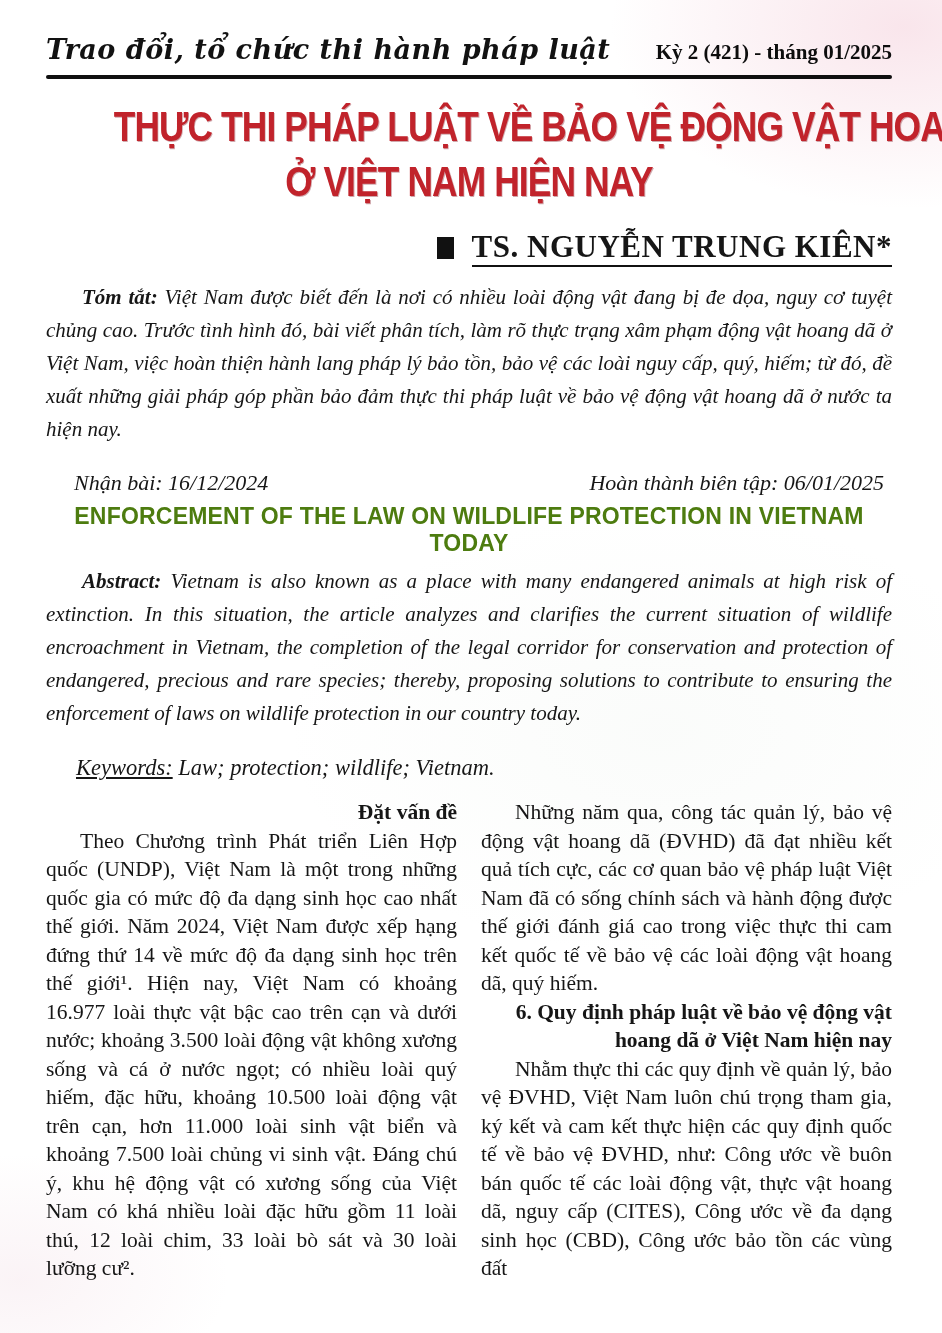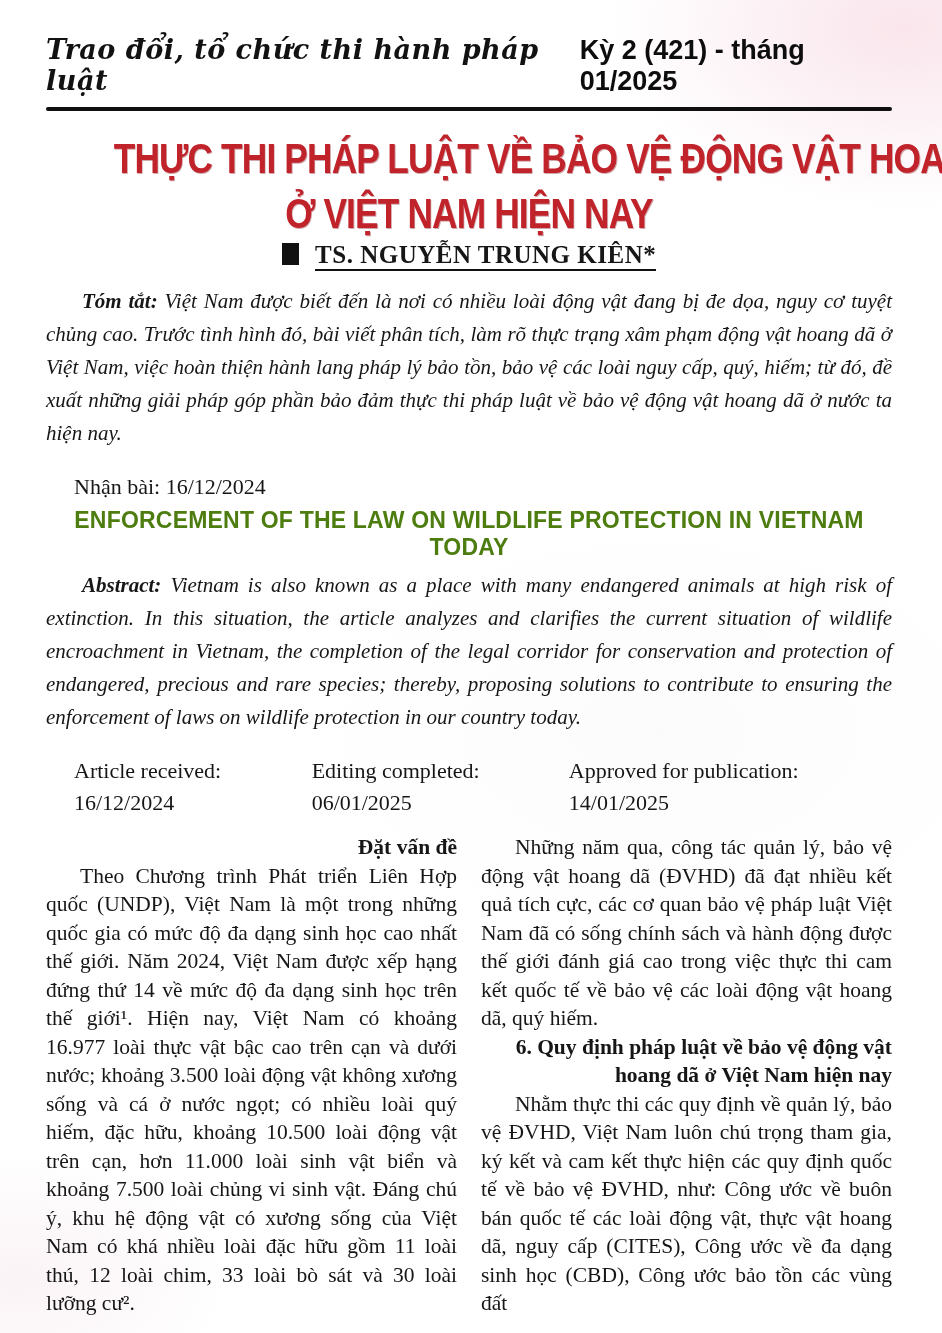--- a/index.html
+++ b/index.html
@@ -25,59 +25,59 @@
     width:942px;height:938px;
   }
   
   .hdr{display:flex;justify-content:space-between;align-items:baseline;}
   .hdr-left{
     font-family:"DejaVu Serif","Liberation Serif",serif;
     font-style:italic;font-weight:bold;
     font-size:27px;letter-spacing:.5px;color:#121212;
   }
   .hdr-right{
-    font-family:Liberation Sans, sans-serif;
-    font-weight:bold;font-size:27px;color:#0d0d0d;
+    font-family:Liberation Serif, serif;
+    font-weight:bold;font-size:21px;color:#0d0d0d;
   }
   .hdr-rule{height:4px;background:#0f0f0f;margin-top:10px;border-radius:2px/50%;}
   
   .title-wrap{margin-top:20px;text-align:center;}
   .title-line{
     font-family:"Liberation Sans","DejaVu Sans",sans-serif;
     font-weight:bold;
     font-size:42px;line-height:55px;
     letter-spacing:-1px;
     color:#c1232b;
     text-shadow:1px 1px 0 rgba(120,10,20,.35);
     transform:scaleX(.84);
     transform-origin:50% 50%;
     white-space:nowrap;
   }
   
-  .author-row{text-align:center;font-size:25px;}
+  .author-row{margin-top:20px;text-align:right;font-size:31px;}
   .author-marker{
     display:inline-block;width:17px;height:22px;background:#111;
     vertical-align:-2px;margin-right:10px;
   }
   .author-name{
     font-weight:bold;letter-spacing:.5px;
     border-bottom:2px solid #111;padding-bottom:1px;
   }
   
   .abs{
     margin-top:16px;
     font-style:italic;font-size:21px;line-height:33px;
     text-align:justify;text-indent:36px;
   }
   .abs b{font-weight:bold;}
   .kw-line{font-style:italic;font-size:22.5px;line-height:33px;padding-left:30px;margin-top:2px;}
   .kw-label{text-decoration:underline;}
   .dates-row{
     display:flex;justify-content:space-between;
-    font-size:22px;line-height:32px;
+    font-style:italic;font-size:22px;line-height:32px;
     padding:0 8px 0 28px;margin-top:2px;
   }
   .en-heading{
     margin-top:4px;text-align:center;
     font-family:"Liberation Sans","DejaVu Sans",sans-serif;
     font-weight:bold;font-size:23px;color:#4d7c0f;
     letter-spacing:.2px;
   }
   
   .columns{display:flex;gap:24px;margin-top:14px;}
@@ -106,32 +106,29 @@
   <div class="author-row">
     <span class="author-marker"></span>
     <span class="author-name">TS. NGUYỄN TRUNG KIÊN*</span>
   </div>
 
   <p class="abs"><b>Tóm tắt:</b><span> Việt Nam được biết đến là nơi có nhiều loài động vật đang bị đe dọa, nguy cơ tuyệt chủng cao. Trước tình hình đó, bài viết phân tích, làm rõ thực trạng xâm phạm động vật hoang dã ở Việt Nam, việc hoàn thiện hành lang pháp lý bảo tồn, bảo vệ các loài nguy cấp, quý, hiếm; từ đó, đề xuất những giải pháp góp phần bảo đảm thực thi pháp luật về bảo vệ động vật hoang dã ở nước ta hiện nay.</span></p>
 
 
   <div class="dates-row">
     <span>Nhận bài: 16/12/2024</span>
+    <span>Hoàn thành biên tập: 06/01/2025</span>
   </div>
 
   <div class="en-heading">ENFORCEMENT OF THE LAW ON WILDLIFE PROTECTION IN VIETNAM TODAY</div>
 
   <p class="abs" style="margin-top:8px;"><b>Abstract:</b><span> Vietnam is also known as a place with many endangered animals at high risk of extinction. In this situation, the article analyzes and clarifies the current situation of wildlife encroachment in Vietnam, the completion of the legal corridor for conservation and protection of endangered, precious and rare species; thereby, proposing solutions to contribute to ensuring the enforcement of laws on wildlife protection in our country today.</span></p>
 
+  <div class="kw-line"><span class="kw-label">Keywords:</span><span> Law; protection; wildlife; Vietnam.</span></div>
 
-  <div class="dates-row">
-    <span>Article received: 16/12/2024</span>
-    <span>Editing completed: 06/01/2025</span>
-    <span>Approved for publication: 14/01/2025</span>
-  </div>
 
   <div class="columns">
     <div class="col">
       <p class="h">Đặt vấn đề</p>
       <p>Theo Chương trình Phát triển Liên Hợp quốc (UNDP), Việt Nam là một trong những quốc gia có mức độ đa dạng sinh học cao nhất thế giới. Năm 2024, Việt Nam được xếp hạng đứng thứ 14 về mức độ đa dạng sinh học trên thế giới¹. Hiện nay, Việt Nam có khoảng 16.977 loài thực vật bậc cao trên cạn và dưới nước; khoảng 3.500 loài động vật không xương sống và cá ở nước ngọt; có nhiều loài quý hiếm, đặc hữu, khoảng 10.500 loài động vật trên cạn, hơn 11.000 loài sinh vật biển và khoảng 7.500 loài chủng vi sinh vật. Đáng chú ý, khu hệ động vật có xương sống của Việt Nam có khá nhiều loài đặc hữu gồm 11 loài thú, 12 loài chim, 33 loài bò sát và 30 loài lưỡng cư².</p>
     </div>
     <div class="col">
       <p>Những năm qua, công tác quản lý, bảo vệ động vật hoang dã (ĐVHD) đã đạt nhiều kết quả tích cực, các cơ quan bảo vệ pháp luật Việt Nam đã có sống chính sách và hành động được thế giới đánh giá cao trong việc thực thi cam kết quốc tế về bảo vệ các loài động vật hoang dã, quý hiếm.</p>
       <p class="h">6. Quy định pháp luật về bảo vệ động vật hoang dã ở Việt Nam hiện nay</p>
       <p>Nhằm thực thi các quy định về quản lý, bảo vệ ĐVHD, Việt Nam luôn chú trọng tham gia, ký kết và cam kết thực hiện các quy định quốc tế về bảo vệ ĐVHD, như: Công ước về buôn bán quốc tế các loài động vật, thực vật hoang dã, nguy cấp (CITES), Công ước về đa dạng sinh học (CBD), Công ước bảo tồn các vùng đất</p>

